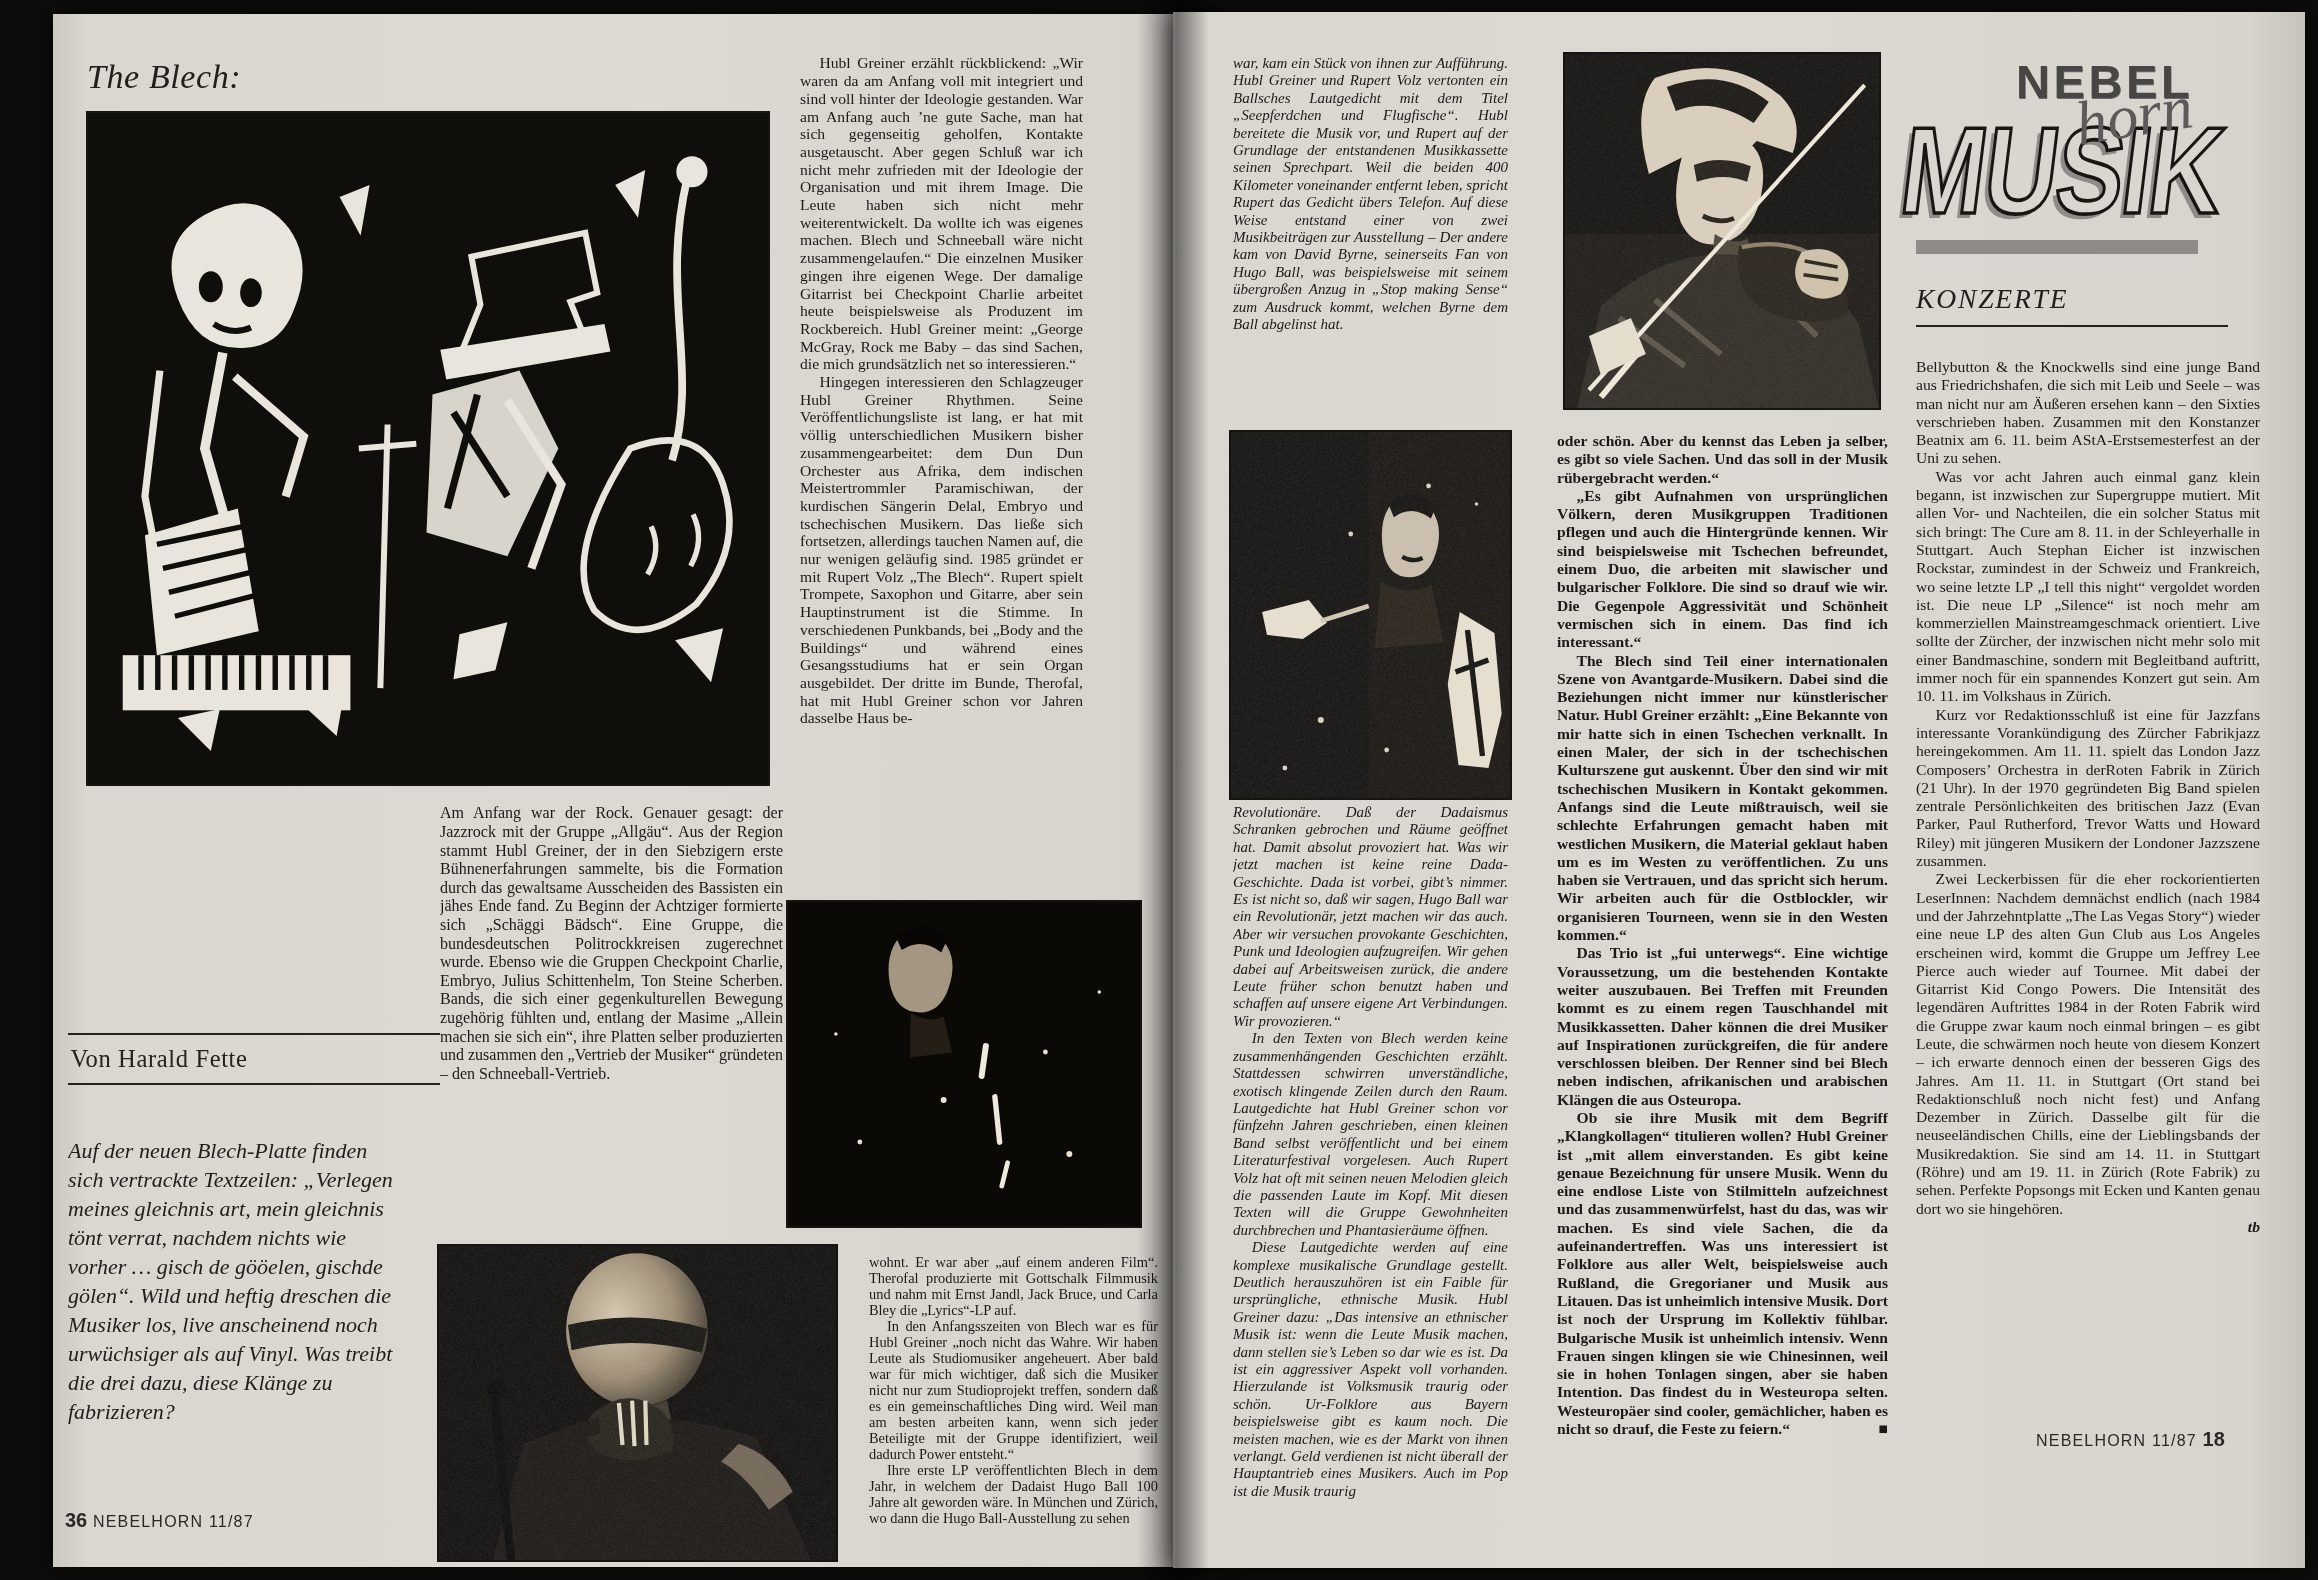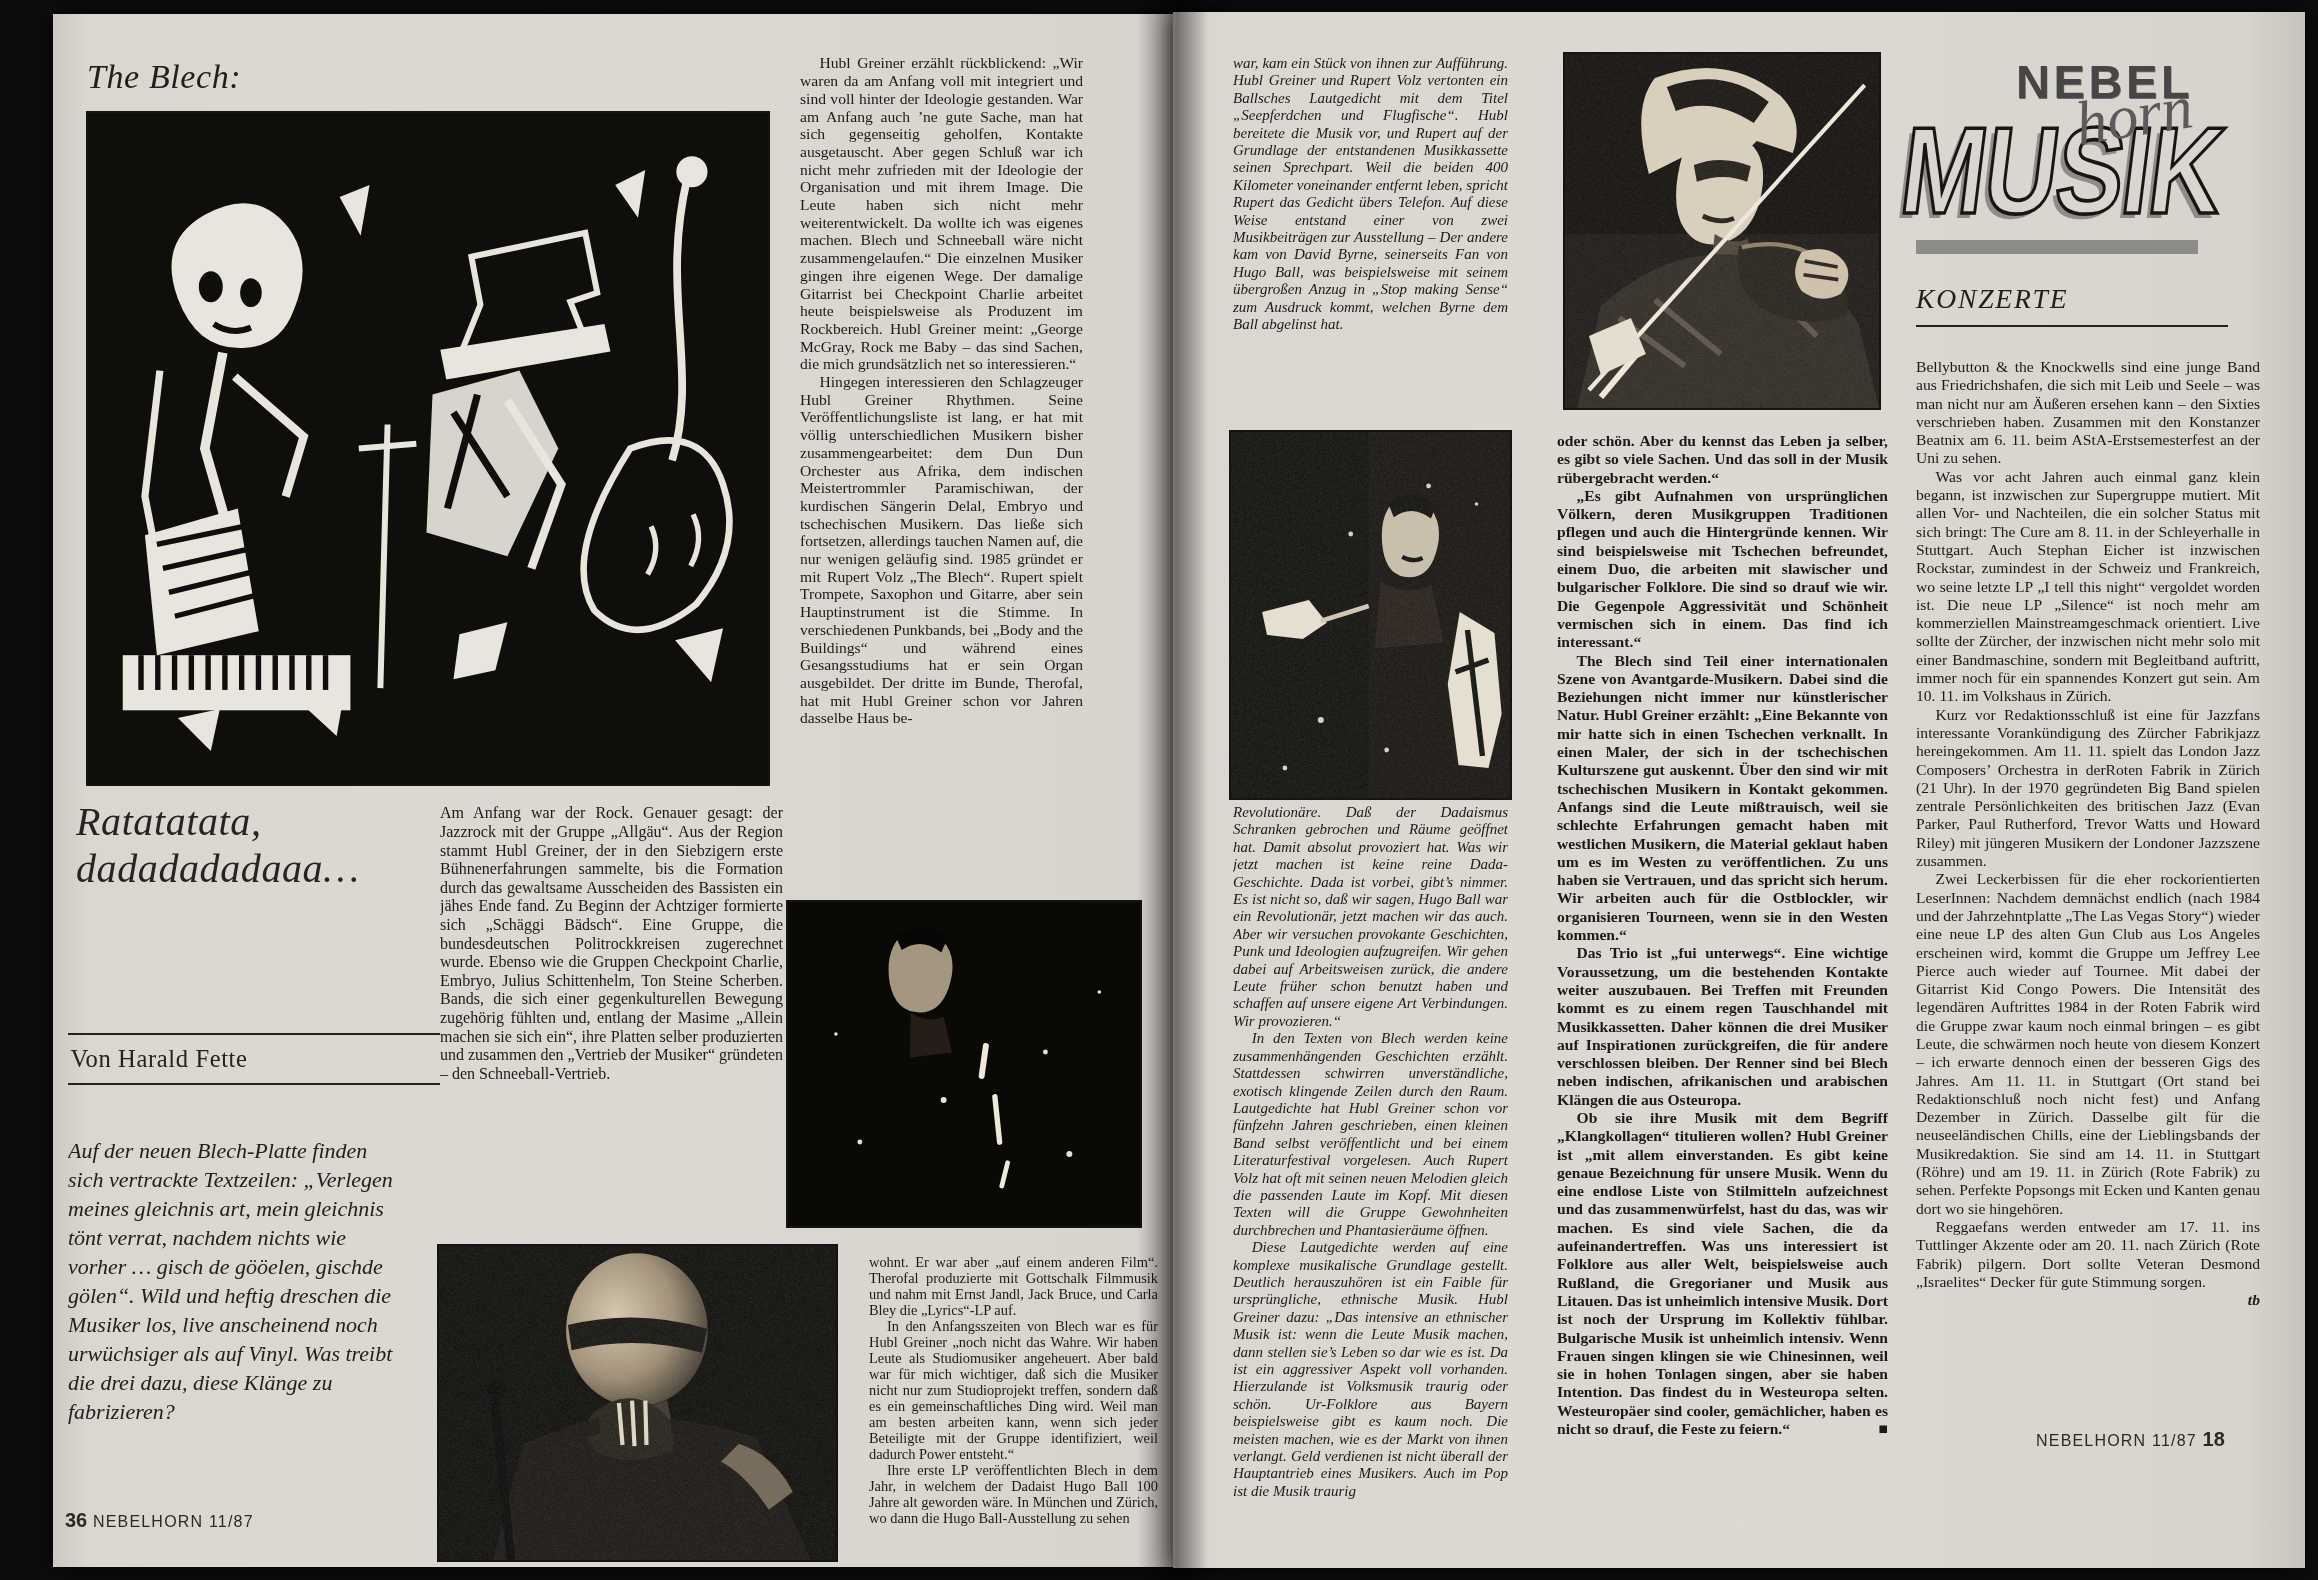--- a/index.html
+++ b/index.html
@@ -102,24 +102,20 @@
         <path d="M500 520 L488 960 M452 560 L548 552" stroke="#e9e5dc" stroke-width="10"></path>
         <polygon points="420,140 470,120 455,205" fill="#e9e5dc"></polygon>
         <polygon points="880,120 930,95 918,175" fill="#e9e5dc"></polygon>
         <polygon points="350,980 430,955 415,1040" fill="#e9e5dc"></polygon>
         <polygon points="620,870 700,850 680,930 610,945" fill="#e9e5dc"></polygon>
         <polygon points="980,880 1060,860 1040,950" fill="#e9e5dc"></polygon>
         <polygon points="150,1010 220,995 205,1065" fill="#e9e5dc"></polygon>
       </svg>
     </div>
 
-    <div class="abs headline" style="left:23px;top:785px;width:396px;">
-      <div>Ratatatata,</div>
-      <div>dadadadadaaa…</div>
-    </div>
 
     <div class="abs byline" style="left:15px;top:1019px;width:367px;">Von Harald Fette</div>
 
     <div class="abs lead" style="left:15px;top:1122px;width:328px;height:388px;overflow:hidden;">Auf der neuen Blech-Platte finden sich vertrackte Textzeilen: „Verlegen meines gleichnis art, mein gleichnis tönt verrat, nachdem nichts wie vorher … gisch de gööelen, gischde gölen“. Wild und heftig dreschen die Musiker los, live anscheinend noch urwüchsiger als auf Vinyl. Was treibt die drei dazu, diese Klänge zu fabrizieren?</div>
 
     <div class="abs footer" style="left:12px;top:1495px;">
       <b>36</b>
       <span>NEBELHORN 11/87</span>
     </div>
 
@@ -279,21 +275,20 @@
     </div>
     <div class="abs graybar" style="left:743px;top:228px;width:282px;height:14.4px;"></div>
 
     <div class="abs konzerte" style="left:743px;top:271px;width:312px;">KONZERTE</div>
 
     <div class="abs body fzc" style="left:743px;top:346px;width:344px;height:1055px;">
       <p>Bellybutton &amp; the Knockwells sind eine junge Band aus Friedrichshafen, die sich mit Leib und Seele – was man nicht nur am Äußeren ersehen kann – den Sixties verschrieben haben. Zusammen mit den Konstanzer Beatnix am 6. 11. beim AStA-Erstsemesterfest an der Uni zu sehen.</p>
       <p class="ind">Was vor acht Jahren auch einmal ganz klein begann, ist inzwischen zur Supergruppe mutiert. Mit allen Vor- und Nachteilen, die ein solcher Status mit sich bringt: The Cure am 8. 11. in der Schleyerhalle in Stuttgart. Auch Stephan Eicher ist inzwischen Rockstar, zumindest in der Schweiz und Frankreich, wo seine letzte LP „I tell this night“ vergoldet worden ist. Die neue LP „Silence“ ist noch mehr am kommerziellen Mainstreamgeschmack orientiert. Live sollte der Zürcher, der inzwischen nicht mehr solo mit einer Bandmaschine, sondern mit Begleitband auftritt, immer noch für ein spannendes Konzert gut sein. Am 10. 11. im Volkshaus in Zürich.</p>
       <p class="ind">Kurz vor Redaktionsschluß ist eine für Jazzfans interessante Vorankündigung des Zürcher Fabrikjazz hereingekommen. Am 11. 11. spielt das London Jazz Composers’ Orchestra in derRoten Fabrik in Zürich (21 Uhr). In der 1970 gegründeten Big Band spielen zentrale Persönlichkeiten des britischen Jazz (Evan Parker, Paul Rutherford, Trevor Watts und Howard Riley) mit jüngeren Musikern der Londoner Jazzszene zusammen.</p>
       <p class="ind">Zwei Leckerbissen für die eher rockorientierten LeserInnen: Nachdem demnächst endlich (nach 1984 und der Jahrzehntplatte „The Las Vegas Story“) wieder eine neue LP des alten Gun Club aus Los Angeles erscheinen wird, kommt die Gruppe um Jeffrey Lee Pierce auch wieder auf Tournee. Mit dabei der Gitarrist Kid Congo Powers. Die Intensität des legendären Auftrittes 1984 in der Roten Fabrik wird die Gruppe zwar kaum noch einmal bringen – es gibt Leute, die schwärmen noch heute von diesem Konzert – ich erwarte dennoch einen der besseren Gigs des Jahres. Am 11. 11. in Stuttgart (Ort stand bei Redaktionschluß noch nicht fest) und Anfang Dezember in Zürich. Dasselbe gilt für die neuseeländischen Chills, eine der Lieblingsbands der Musikredaktion. Sie sind am 14. 11. in Stuttgart (Röhre) und am 19. 11. in Zürich (Rote Fabrik) zu sehen. Perfekte Popsongs mit Ecken und Kanten genau dort wo sie hingehören.</p>
-      <p class="ind">Reggaefans werden entweder am 17. 11. ins Tuttlinger Akzente oder am 20. 11. nach Zürich (Rote Fabrik) pilgern. Dort sollte Veteran Desmond „Israelites“ Decker für gute Stimmung sorgen.</p>
       <p class="signature">tb</p>
     </div>
 
     <div class="abs footer" style="left:863px;top:1416px;">
       <span>NEBELHORN 11/87</span>
       <b>18</b>
     </div>
   </div>
 
   <div id="spine"></div>

